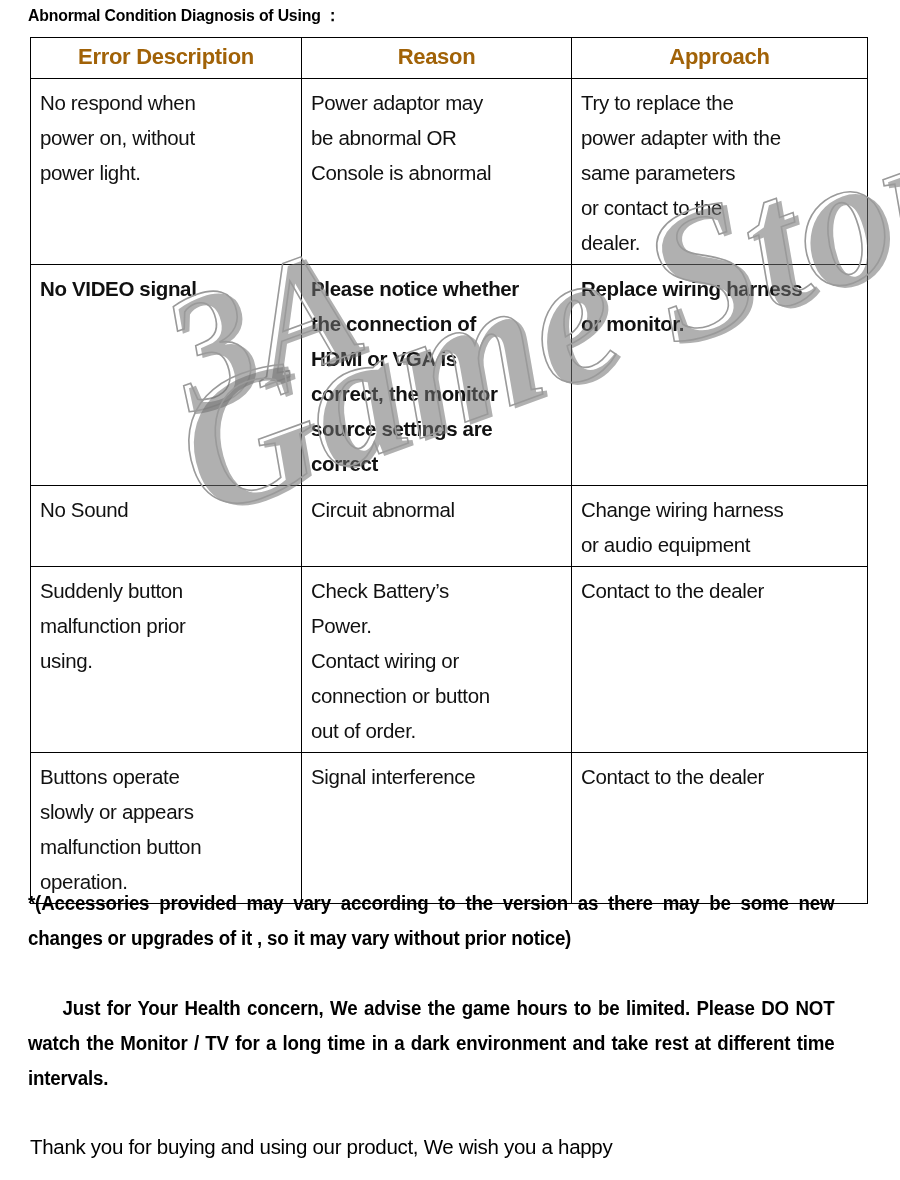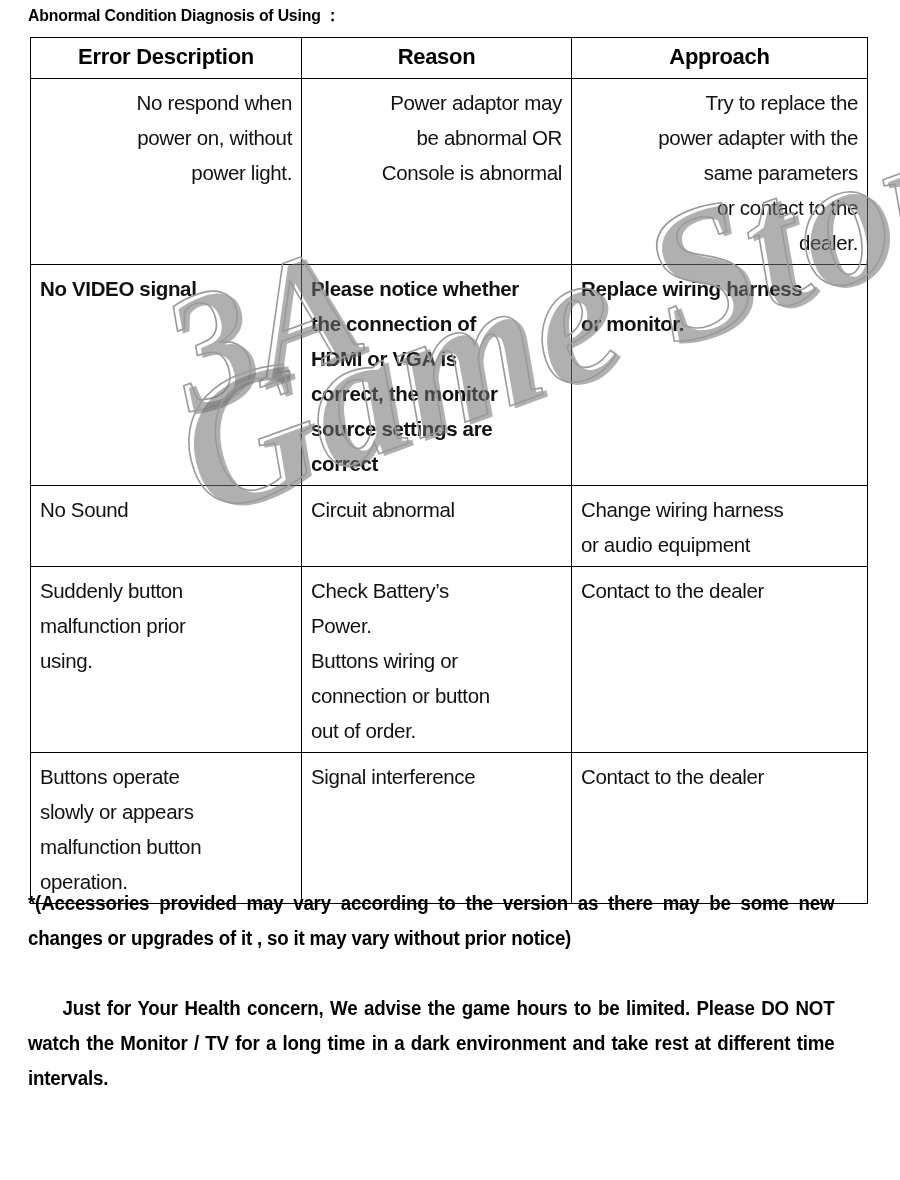--- a/index.html
+++ b/index.html
@@ -53,40 +53,40 @@
     vertical-align: top;
     padding: 6px 9px 4px 9px;
     background: transparent;
   }
   #diag-table col.c1 { width: 271px; }
   #diag-table col.c2 { width: 270px; }
   #diag-table col.c3 { width: 296px; }
 
   th.hdr {
     text-align: center;
-    color: #000000;
+    color: #a16207;
     font-weight: bold;
     font-size: 22px;
     font-family: "Liberation Sans", sans-serif;
     letter-spacing: -0.3px;
     padding-top: 8px;
     padding-bottom: 7px;
     height: 30px;
   }
 
   td.cell {
     font-size: 20.5px;
     line-height: 35px;
     font-family: "Liberation Sans", sans-serif;
     letter-spacing: -0.35px;
     color: #111111;
   }
   td.cell .ln { display: block; white-space: nowrap; }
 
-  tr.r1 td { height: 164px; text-align: right; }
+  tr.r1 td { height: 164px; }
   tr.r2 td { height: 200px; font-weight: bold; }
   tr.r3 td { height: 66px; }
   tr.r4 td { height: 160px; }
   tr.r5 td { height: 136px; }
 
   
   #watermark {
     position: absolute;
     left: 0;
     top: 0;
@@ -231,21 +231,21 @@
 
       <tr class="r4">
         <td class="cell">
           <span class="ln">Suddenly button</span>
           <span class="ln">malfunction prior</span>
           <span class="ln">using.</span>
         </td>
         <td class="cell">
           <span class="ln">Check Battery’s</span>
           <span class="ln">Power.</span>
-          <span class="ln">Buttons wiring or</span>
+          <span class="ln">Contact wiring or</span>
           <span class="ln">connection or button</span>
           <span class="ln">out of order.</span>
         </td>
         <td class="cell">
           <span class="ln">Contact to the dealer</span>
         </td>
       </tr>
 
       <tr class="r5">
         <td class="cell">
@@ -274,14 +274,15 @@
         <text class="wm-shadow" x="4" y="134" font-size="185">Game Store</text>
         <text class="wm-txt" x="0" y="130" font-size="185">Game Store</text>
       </g>
     </svg>
   </div>
 
   <div class="para" id="para-accessories">*(Accessories provided may vary according to the   version as   there may be some new changes or upgrades of it , so it   may   vary without prior notice)</div>
 
   <div class="para" id="para-health">Just for Your Health concern, We advise the game hours to be limited. Please DO NOT watch the Monitor / TV for a long time in a dark environment and take rest at different time intervals.</div>
 
+  <div class="para" id="para-thanks">Thank you for buying and using our product, We wish you a happy</div>
 
 </div>
 
 </body></html>

